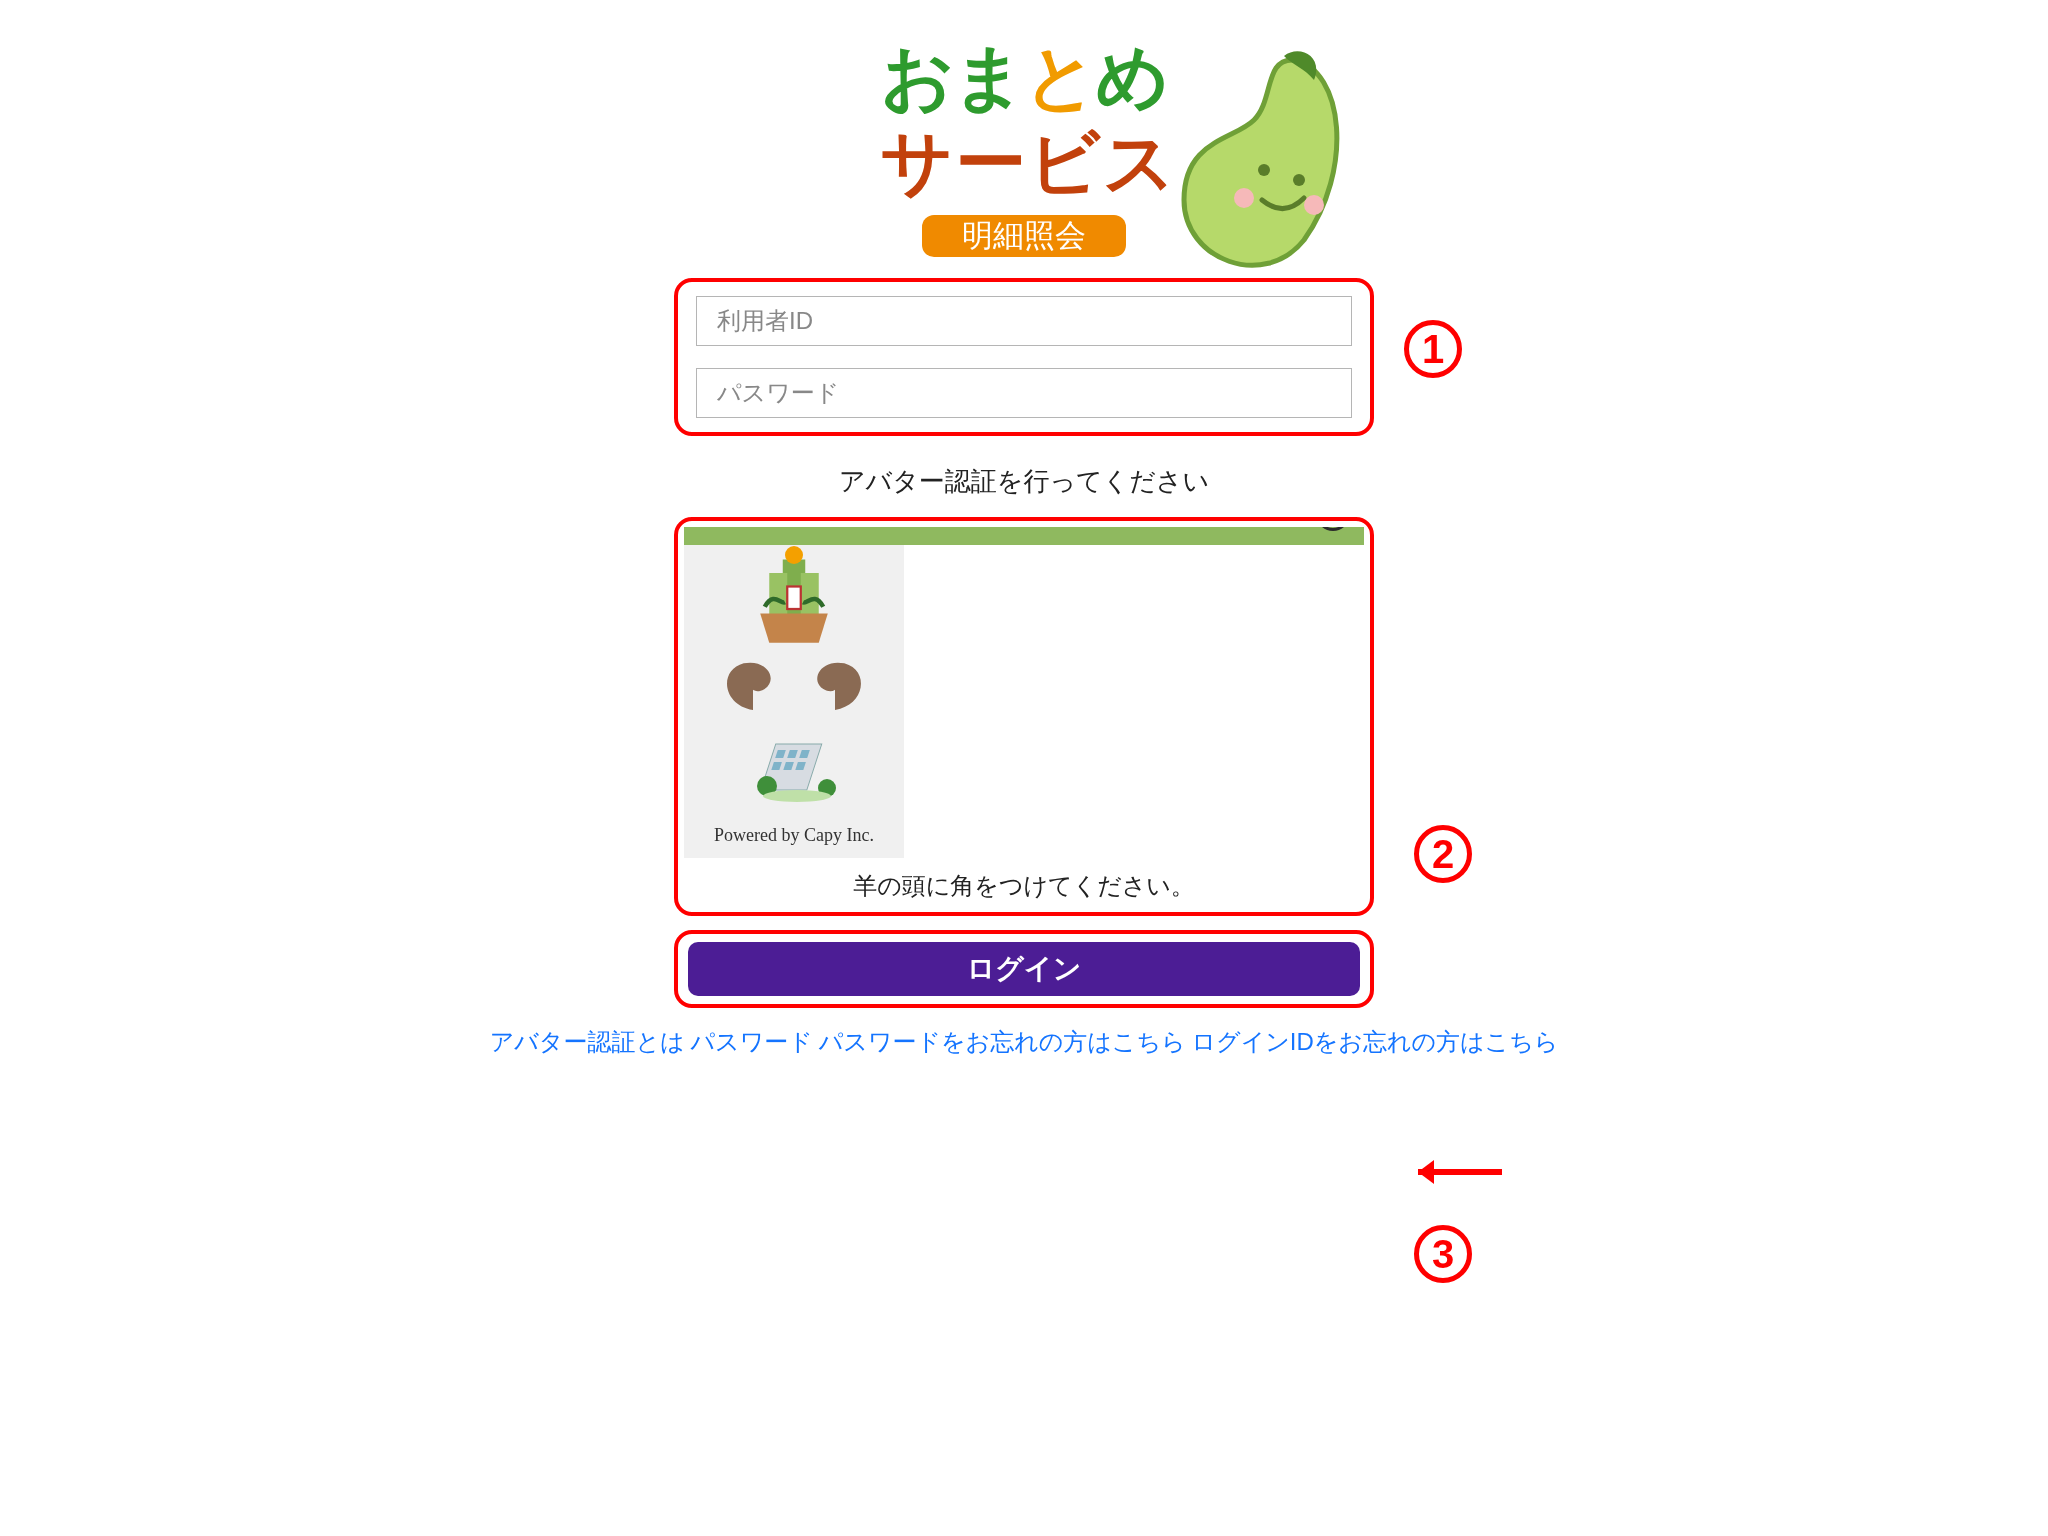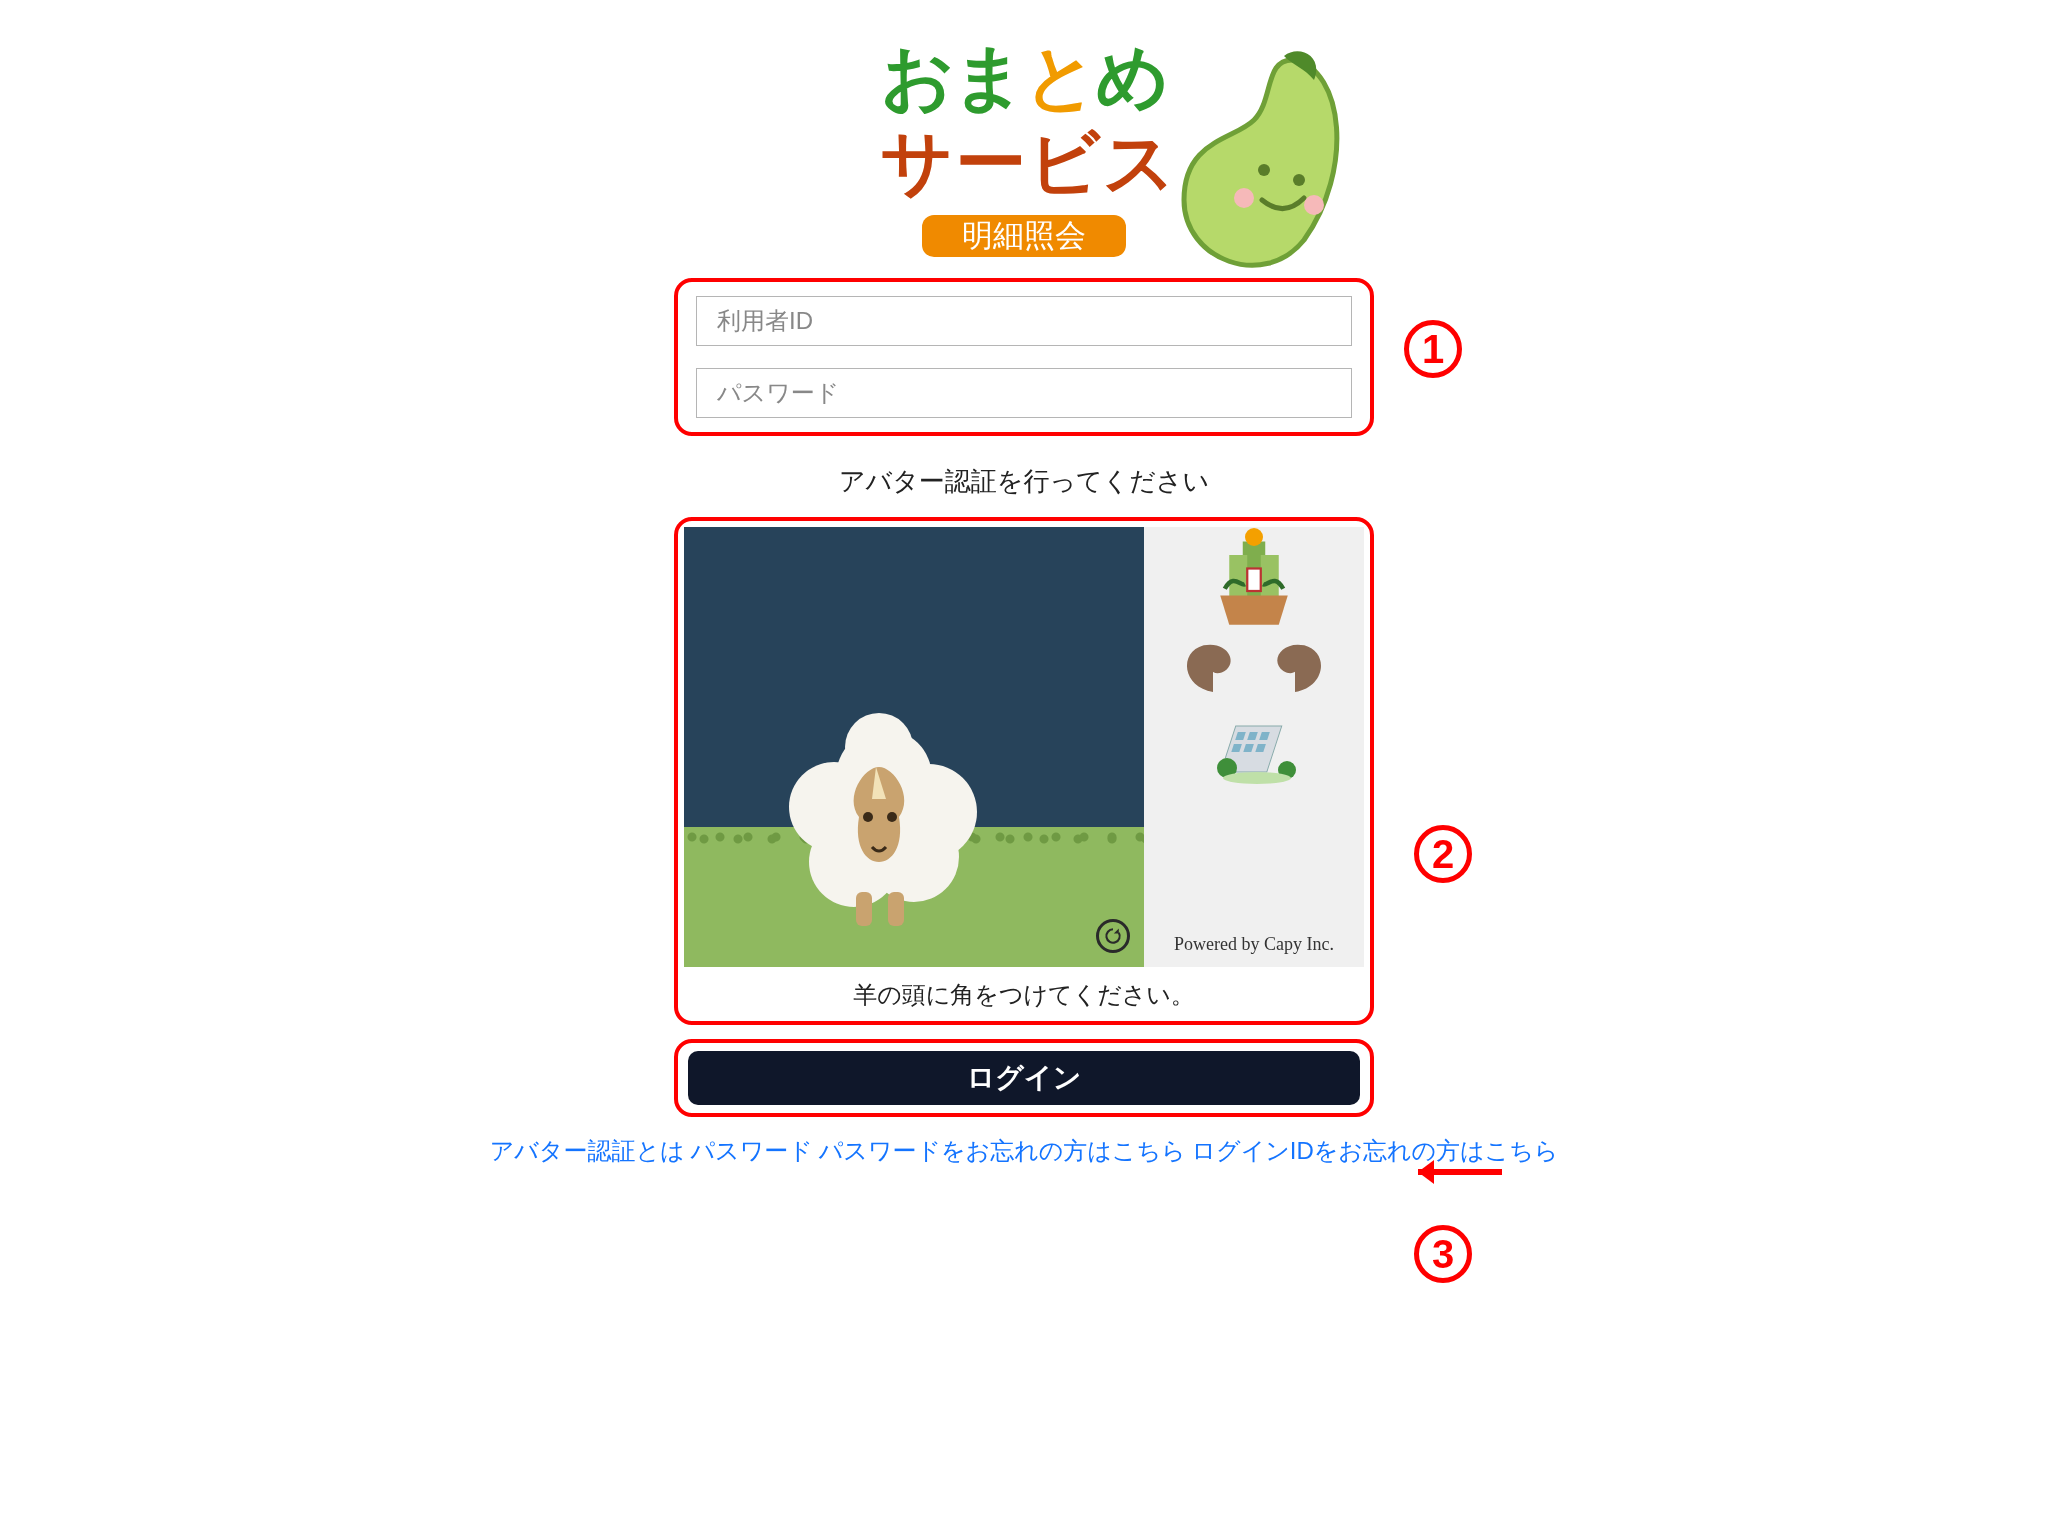--- a/index.html
+++ b/index.html
@@ -94,21 +94,22 @@
     padding: 6px;
     position: relative;
   }
   .captcha-inner {
     width: 100%;
     display: flex;
     flex-direction: column;
   }
   .captcha-top {
     display: flex;
-    height: 440px;
+    height: 331px;
+    flex-direction: column;
   }
   .captcha-canvas {
     flex: 1;
     position: relative;
     overflow: hidden;
   }
   .sky {
     position: absolute;
     inset: 0;
     background: #27435a;
@@ -184,21 +185,21 @@
     width: 700px;
     border: 4px solid #ff0000;
     border-radius: 18px;
     padding: 8px 10px;
     margin-top: 14px;
     position: relative;
   }
   .login-btn {
     width: 100%;
     height: 54px;
-    background: #0f172a;
+    background: #4c1d95;
     color: #fff;
     border: none;
     border-radius: 10px;
     font-size: 28px;
     font-weight: 600;
     cursor: pointer;
   }
 
   
   .links {

